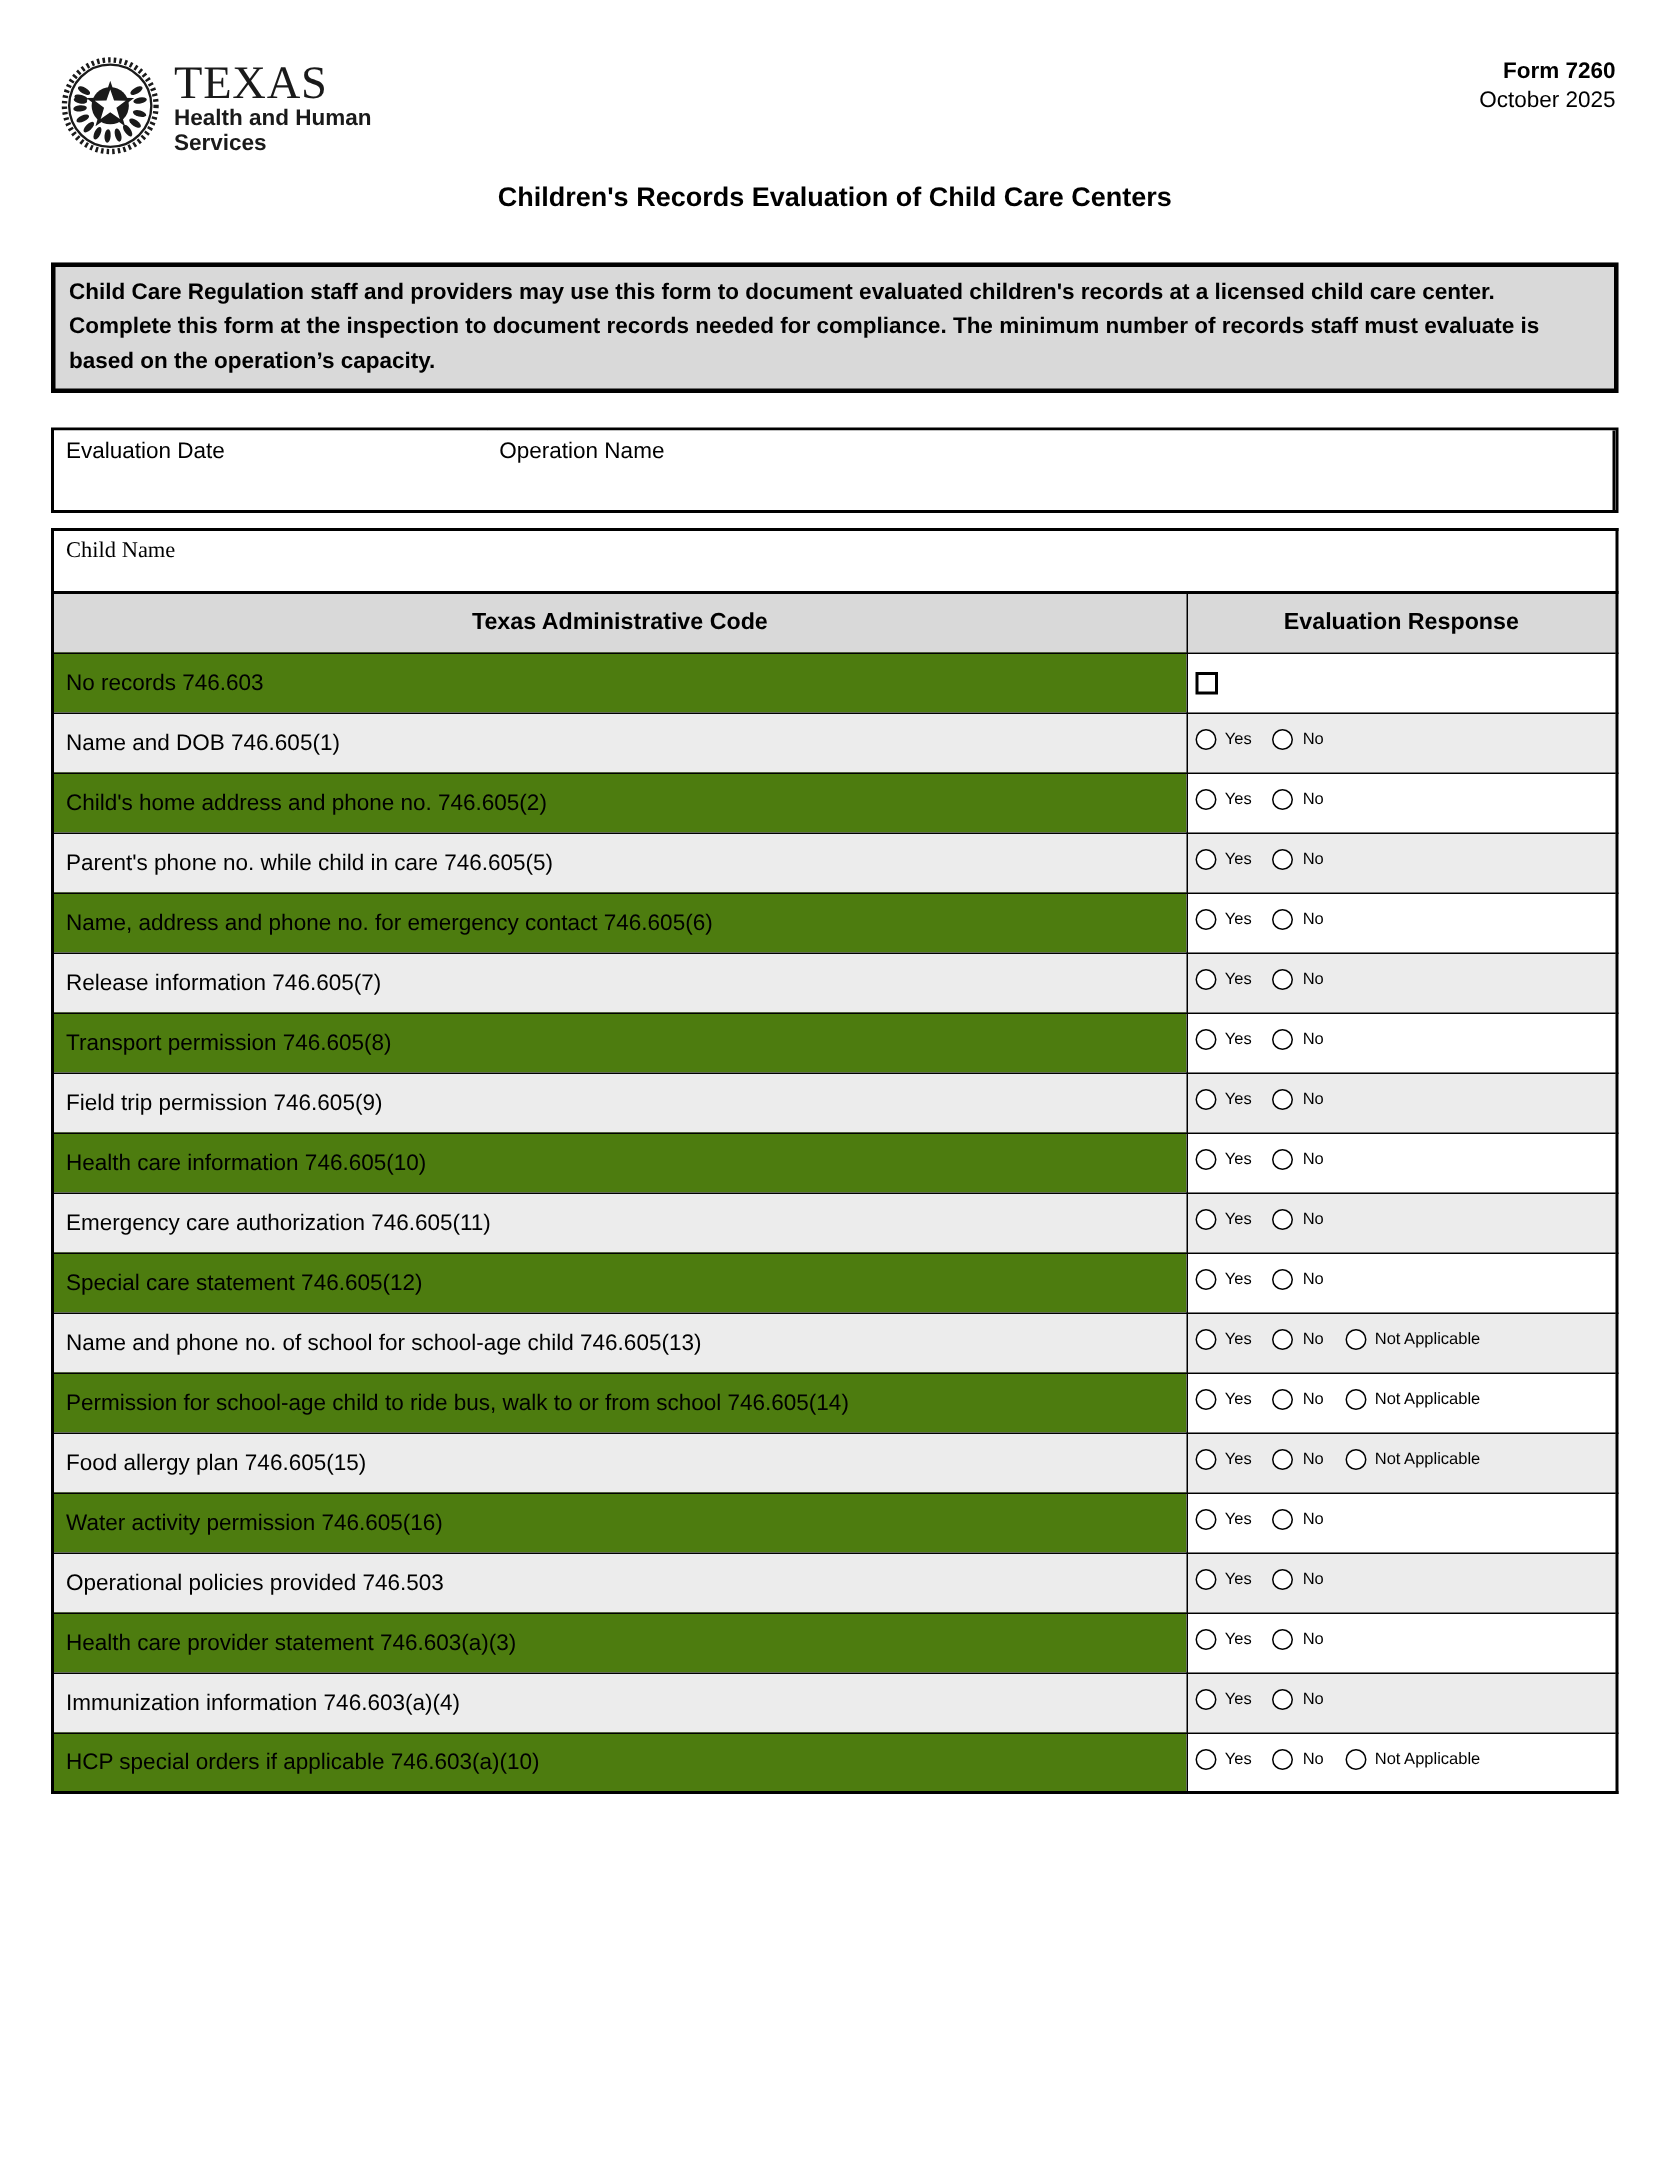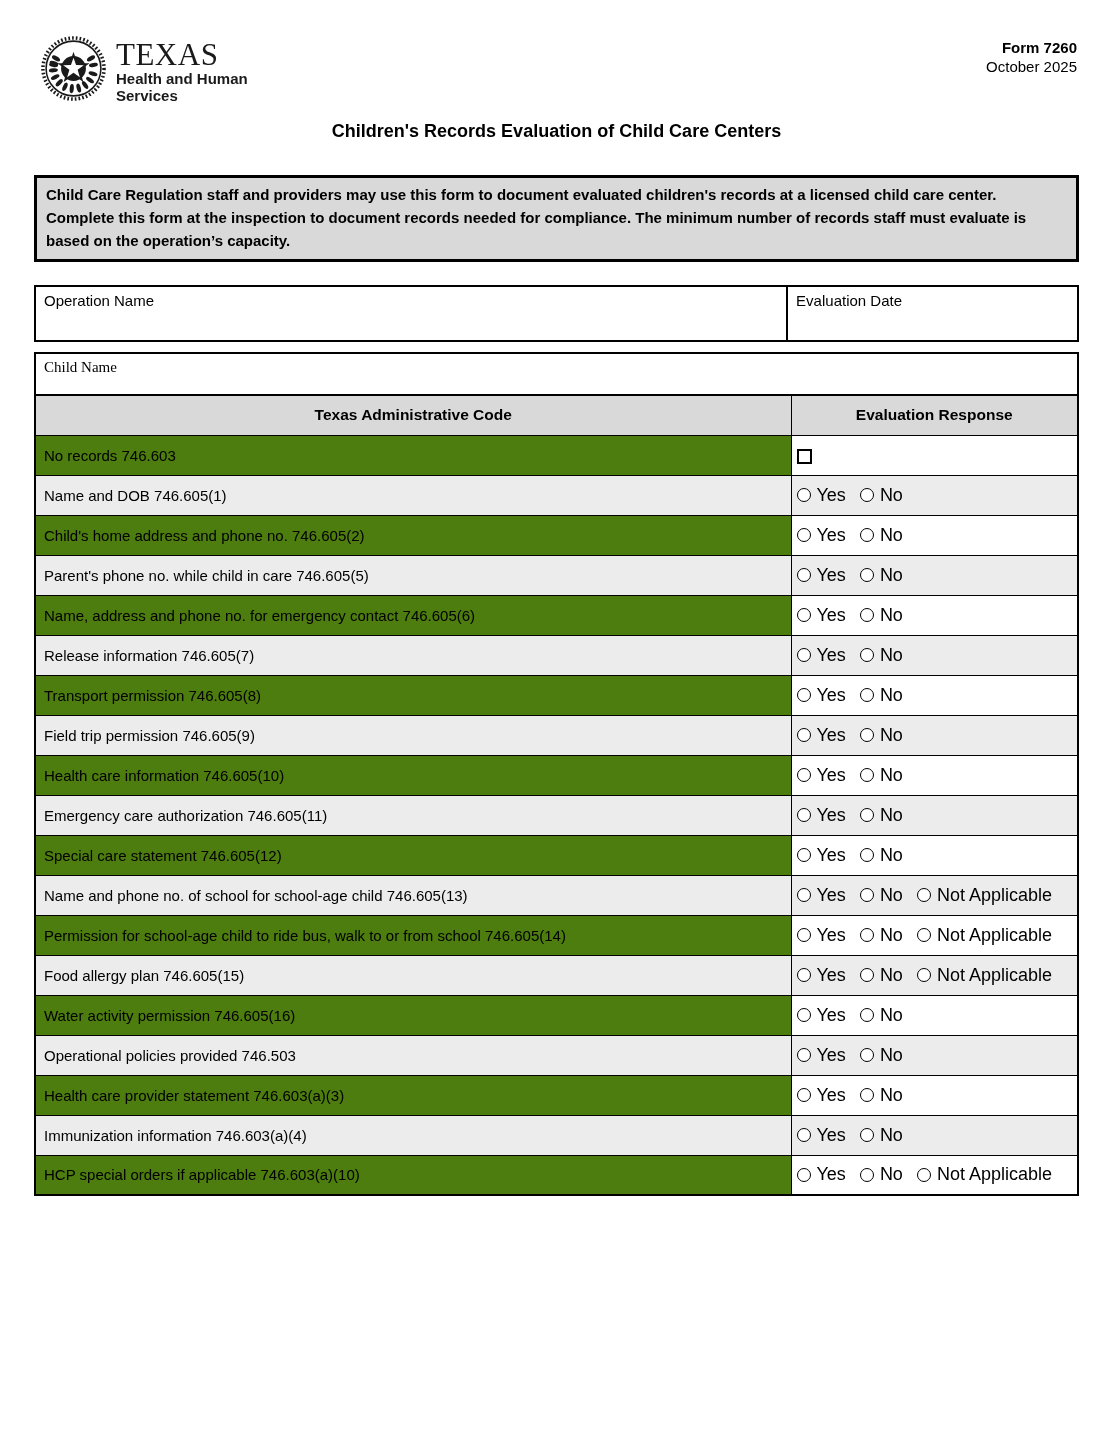--- a/index.html
+++ b/index.html
@@ -10,21 +10,21 @@
     font-family: "Liberation Sans", sans-serif;
     color: #000;
   }
   .page { position: relative; width: 1113px; height: 1440px; overflow: hidden; }
 
   
   .top-header {
     display: flex; justify-content: space-between; align-items: flex-start;
     padding: 32px 36px 0 40px;
   }
-  .logo { display: flex; align-items: center; gap: 9px; }
+  .logo { display: flex; align-items: flex-end; gap: 9px; }
   .seal { flex: 0 0 auto; }
   .logo-text { padding-top: 8px; }
   .logo-brand {
     font-family: "Liberation Serif", serif;
     font-size: 31px; line-height: 30px; letter-spacing: 0.5px; color: #1a1a1a;
   }
   .logo-sub {
     font-size: 15px; font-weight: bold; line-height: 17px; color: #1a1a1a;
   }
   .form-meta { text-align: right; font-size: 15px; line-height: 19px; padding-top: 6px; }
@@ -83,21 +83,21 @@
   .tac-cell { padding: 0 6px 0 8px; background: #4d7c0f; }
   .resp-cell { padding: 0 4px 0 5px; background: #fff; }
   .eval-table tbody tr:nth-child(even) td { background: var(--alt-gray, #ececec); }
 
   .opt { display: inline-flex; align-items: center; margin-right: 14px; white-space: nowrap; }
   .radio {
     display: inline-block; width: 14px; height: 14px;
     border: 1.5px solid #000; border-radius: 50%;
     background: #fff; margin-right: 6px; flex: 0 0 auto;
   }
-  .opt-label { font-size: 18px; }
+  .opt-label { font-size: 11px; }
   .checkbox {
     display: inline-block; width: 15px; height: 15px;
     border: 2px solid #000; background: #fff; vertical-align: middle;
   }
 </style>
 </head>
 <body style="--header-gray: #d9d9d9; --box-gray: #d9d9d9; --alt-gray: #ececec;">
 
 <div class="page">
 
@@ -141,25 +141,25 @@
       <div class="form-number">Form 7260</div>
       <div class="form-date">October 2025</div>
     </div>
   </div>
 
   <h1 class="title">Children's Records Evaluation of Child Care Centers</h1>
 
   <div class="instructions">Child Care Regulation staff and providers may use this form to document evaluated children's records at a licensed child care center. Complete this form at the inspection to document records needed for compliance. The minimum number of records staff must evaluate is based on the operation’s capacity.</div>
 
   <div class="field-row">
+    <div class="field field-date">
+      <span class="field-label">Evaluation Date</span>
+    </div>
     <div class="field field-op">
       <span class="field-label">Operation Name</span>
-    </div>
-    <div class="field field-date">
-      <span class="field-label">Evaluation Date</span>
     </div>
   </div>
 
   <div class="field field-child">
     <span class="field-label">Child Name</span>
   </div>
 
   <table class="eval-table">
     <thead>
       <tr>

